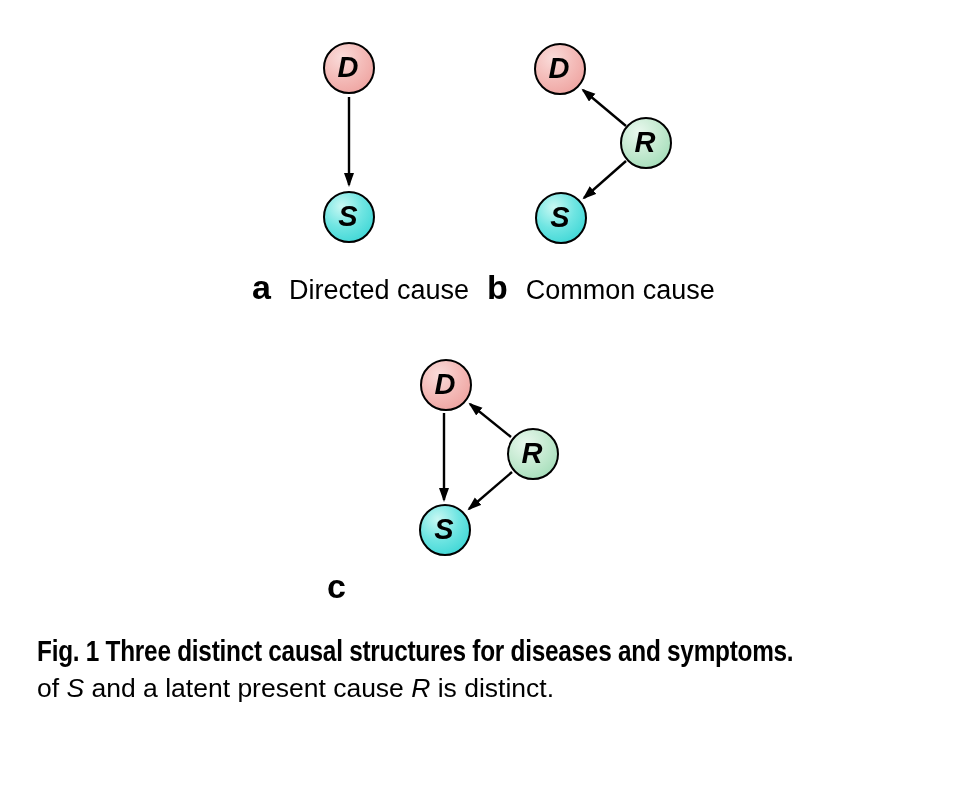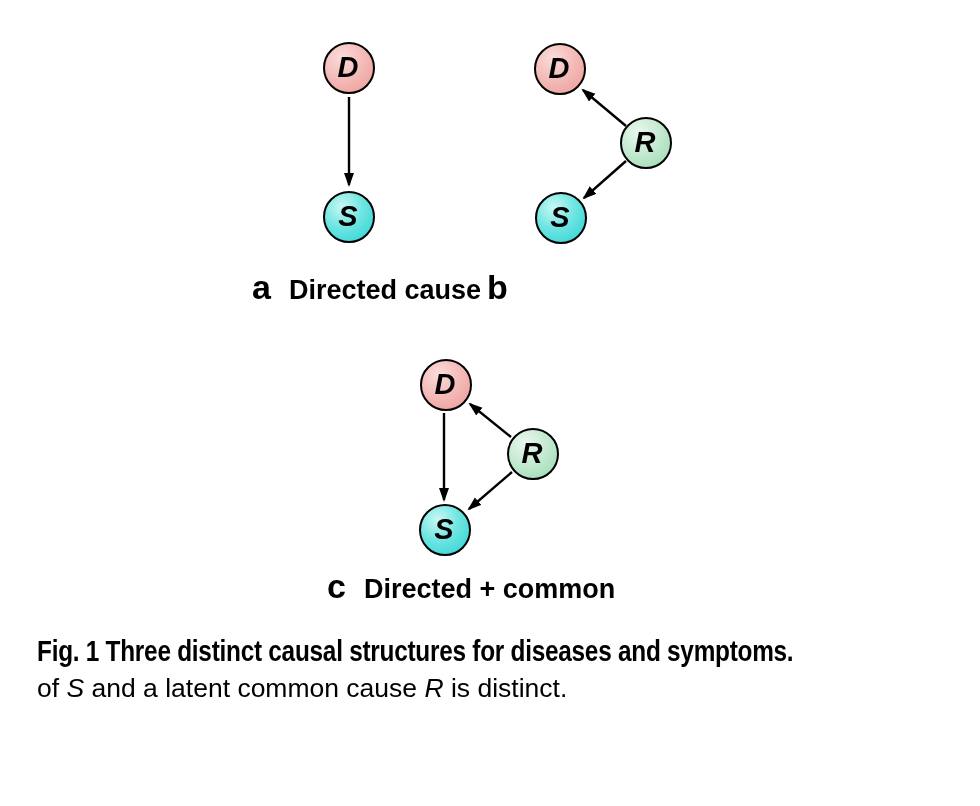--- a/index.html
+++ b/index.html
@@ -52,21 +52,20 @@
     white-space: nowrap;
   }
   .panel-letter {
     font-weight: 700;
     font-size: 34px;
     line-height: 1;
   }
   .panel-title {
     font-size: 27px;
     line-height: 1;
-    font-weight: bold;
   }
   .caption {
     position: absolute;
     left: 37px;
     top: 633px;
     width: 950px;
   }
   .cap-title {
     font-weight: 700;
     font-size: 29px;
@@ -132,24 +131,24 @@
   <div class="node s" style="left:419px;top:504px">
       <span class="node-letter">S</span>
     </div>
 
   <div class="panel-label" style="left:252px;top:270px">
       <span class="panel-letter">a</span>
       <span class="panel-title">Directed cause</span>
     </div>
   <div class="panel-label" style="left:487px;top:270px">
       <span class="panel-letter">b</span>
+      <span class="panel-title">Common cause</span>
     </div>
   <div class="panel-label" style="left:327px;top:569px">
       <span class="panel-letter">c</span>
-      <span class="panel-title">Directed + common</span>
     </div>
 
   <div class="caption">
     <div class="cap-title">Fig. 1 Three distinct causal structures for diseases and symptoms.</div>
-    <div class="cap-line"><span>of </span><span class="i">S</span><span> and a latent common cause </span><span class="i">R</span><span> is distinct.</span></div>
+    <div class="cap-line"><span>of </span><span class="i">S</span><span> and a latent present cause </span><span class="i">R</span><span> is distinct.</span></div>
   </div>
 
 </div>
 
 </body></html>

